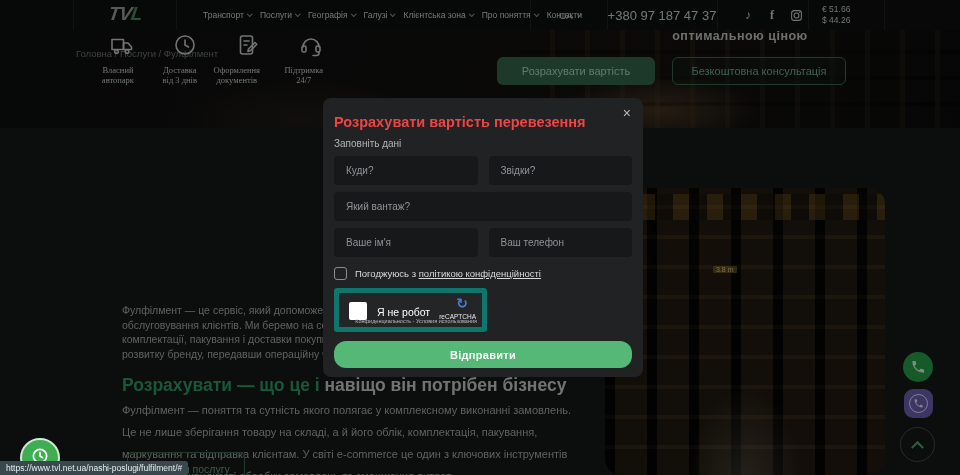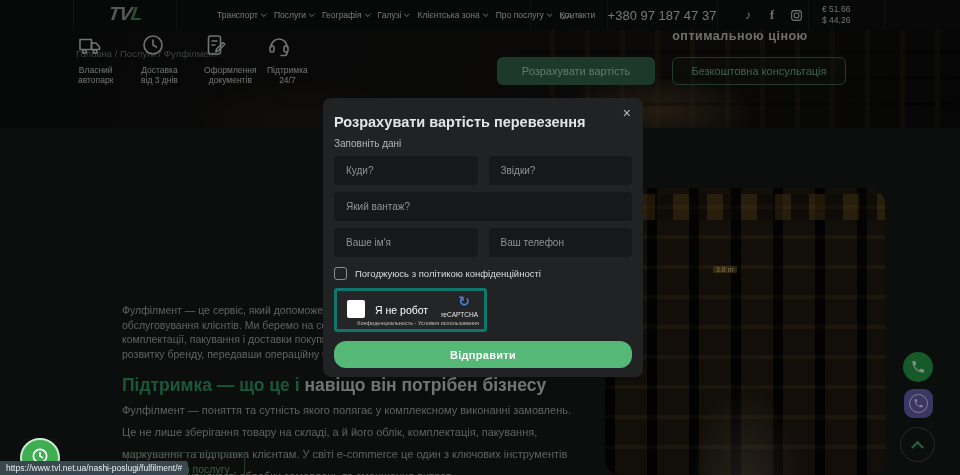--- a/index.html
+++ b/index.html
@@ -17,33 +17,33 @@
   .hero .racks { position:absolute; left:520px; top:28px; width:440px; height:100px; opacity:.5;
     background:
       repeating-linear-gradient(90deg, transparent 0 30px, rgba(90,70,45,.35) 30px 35px),
       repeating-linear-gradient(0deg, transparent 0 22px, rgba(0,0,0,.5) 22px 26px);
   }
   .nav { position:absolute; left:0; top:0; width:960px; height:30px; background:rgba(14,16,15,.92); }
   .nav-sep { position:absolute; top:0; width:1px; height:30px; background:rgba(255,255,255,.08); }
   .logo { position:absolute; left:90px; top:3px; width:70px; height:24px; text-align:center;
     font-style:italic; font-weight:bold; font-size:19px; letter-spacing:-1px; transform:skewX(-8deg); }
   .logo .tv { color:#9ba29e; } .logo .l { color:#3f9466; }
-  .menu { position:absolute; left:217px; top:0; height:30px; width:305px; display:flex; align-items:center; gap:9px; white-space:nowrap; }
+  .menu { position:absolute; left:203px; top:0; height:30px; width:305px; display:flex; align-items:center; gap:9px; white-space:nowrap; }
   .menu-item { display:flex; align-items:center; gap:3px; color:#d4dad6; font-size:8.5px; cursor:pointer; }
   .chev { display:inline-block; width:4px; height:4px; border-right:1px solid #9aa19d; border-bottom:1px solid #9aa19d; transform:rotate(45deg) translateY(-1px); }
   .lang { position:absolute; left:540px; top:0; width:60px; height:30px; display:flex; align-items:center; justify-content:center; gap:4px; color:#d4dad6; font-size:9.5px; }
   .phone { position:absolute; left:607px; top:0; width:110px; height:30px; display:flex; align-items:center; justify-content:center; color:#d4dad6; font-size:13px; }
   .socials { position:absolute; left:732px; top:0; width:80px; height:30px; display:flex; align-items:center; justify-content:center; gap:9px; color:#cfd5d1; }
   .soc { width:15px; height:15px; display:flex; align-items:center; justify-content:center; font-size:12px; color:#cfd5d1; }
   .soc svg { display:block; }
   .currency { position:absolute; left:808px; top:0; width:76px; height:30px; display:flex; flex-direction:column; align-items:flex-start; justify-content:center; padding-left:14px; color:#ccd2ce; font-size:8.5px; line-height:11px; }
   .tagline { position:absolute; left:630px; top:29px; width:220px; text-align:center; color:#c6cdc9; font-size:12.5px; font-weight:bold; letter-spacing:.5px; }
   .breadcrumb { position:absolute; left:76px; top:48px; color:#737b77; font-size:9.5px; }
   .features { position:absolute; left:78px; top:33px; display:flex; gap:7px; }
-  .feature { width:56px; display:flex; flex-direction:column; align-items:flex-start; }
+  .feature { width:56px; display:flex; flex-direction:column; align-items:flex-end;font-family:Liberation Serif, serif; }
   .feature svg { width:24px; height:24px; stroke:#ccd3cf; fill:none; stroke-width:1.6; stroke-linecap:round; stroke-linejoin:round; }
   .feature .flabel { margin-top:4px; color:#ced5d1; font-size:8.5px; line-height:10px; text-align:center; }
   .hero-btn { position:absolute; top:57px; height:28px; border-radius:6px; display:flex; align-items:center; justify-content:center; font-size:11px; cursor:pointer; }
   .hero-btn.primary { left:497px; width:158px; background:#35684c; color:#b2ddc4; }
   .hero-btn.secondary { left:672px; width:174px; border:1px solid #3c6b52; color:#74b292; background:rgba(22,42,32,.25); }
 
   
   .content { position:absolute; left:0; top:128px; width:960px; height:347px; background:#161918; }
   .para-cut { position:absolute; left:122px; top:175px; width:520px; color:#a9b3ad; font-size:10.5px; line-height:14.5px; white-space:nowrap; }
   .heading { position:absolute; left:122px; top:247px; font-size:17.5px; font-weight:bold; white-space:nowrap; }
@@ -58,31 +58,31 @@
       linear-gradient(#17120d,#14100c);
   }
   .side-image .pallets { position:absolute; left:0; top:6px; width:280px; height:26px; opacity:.6;
     background:repeating-linear-gradient(90deg, rgba(160,115,35,.55) 0 16px, rgba(20,15,8,.7) 16px 34px); }
   .side-image .sign { position:absolute; left:108px; top:78px; background:rgba(150,120,30,.55); color:#d8cfa0; font-size:7px; padding:0 3px; border-radius:1px; }
 
   
   .overlay { position:absolute; inset:0; background:rgba(0,0,0,.45); z-index:30; }
   .modal { position:absolute; left:323px; top:98px; width:320px; height:279px; background:#202223; border-radius:8px; z-index:35; padding:14px 11px; }
   .modal-close { position:absolute; right:12px; top:8px; color:#b9bdbb; font-size:14px; cursor:pointer; line-height:14px; }
-  .modal-title { color:#e5e5e5; font-size:14.5px; font-weight:bold; margin-top:2px; }
+  .modal-title { color:#ef4444; font-size:14.5px; font-weight:bold; margin-top:2px; }
   .modal-sub { color:#b3b6b4; font-size:10px; margin-top:8px; }
   .frow { display:flex; gap:11px; margin-top:7px; }
   .finput { height:29px; background:#17181a; border:none; outline:none; border-radius:4px; color:#ddd; font-size:10px; padding:0 12px; font-family:inherit; }
   .finput::placeholder { color:#8f9396; }
   .half { width:143.5px; } .full { width:298px; }
   .consent { display:flex; align-items:center; gap:8px; margin-top:10px; }
   .cbox { width:13px; height:13px; border:1.5px solid #8a8f8c; border-radius:3px; background:transparent; cursor:pointer; }
   .consent-text { color:#dadddb; font-size:9.5px; }
-  .consent-text a { color:#dadddb; cursor:pointer; }
-  .recaptcha { position:relative; margin-top:8px; width:153px; height:44px; background:#232527; border:3px solid #0f766e; border-radius:3px; }
+  .consent-text a { color:#dadddb; text-decoration:underline; cursor:pointer; }
+  .recaptcha { position:relative; margin-top:8px; width:153px; height:44px; background:#232527; border:5px solid #0f766e; border-radius:3px; }
   .rc-check { position:absolute; left:10px; top:9px; width:18px; height:18px; background:#fff; border-radius:2px; cursor:pointer; }
   .rc-label { position:absolute; left:38px; top:13px; color:#fff; font-size:10.5px; }
   .rc-logo { position:absolute; right:14px; top:2px; color:#4a7fd4; font-size:14px; font-weight:bold; }
   .rc-brand { position:absolute; right:6px; top:20px; color:#e9e9e9; font-size:6.5px; }
   .rc-links { position:absolute; right:5px; bottom:3px; color:#bdbdbd; font-size:5.5px; }
   .submit-btn { margin-top:9px; width:298px; height:27px; background:#55b877; border:none; border-radius:12px; color:#fff; font-weight:bold; font-size:11px; letter-spacing:.3px; cursor:pointer; font-family:inherit; }
 
   
   .float-wa { position:absolute; left:903px; top:352px; width:30px; height:30px; border-radius:50%; background:#27a44a; z-index:10; display:flex; align-items:center; justify-content:center; cursor:pointer; }
   .float-vb { position:absolute; left:904px; top:389px; width:29px; height:29px; border-radius:9px; background:#6f63b8; z-index:10; display:flex; align-items:center; justify-content:center; cursor:pointer; }
@@ -127,21 +127,21 @@
           </span>
         <span class="menu-item">
             <span>Галузі</span>
             <i class="chev"></i>
           </span>
         <span class="menu-item">
             <span>Клієнтська зона</span>
             <i class="chev"></i>
           </span>
         <span class="menu-item">
-            <span>Про послугу</span>
+            <span>Про поняття</span>
             <i class="chev"></i>
           </span>
         <span class="menu-item">
             <span>Контакти</span>
           </span>
       </div>
 
       <div class="lang">
           <span>UA</span>
           <i class="chev"></i>
@@ -210,21 +210,21 @@
   </div>
 
   <div class="content">
     <div class="para-cut">
       <div>Фулфілмент — це сервіс, який допоможе зменшити в</div>
       <div>обслуговування клієнтів. Ми беремо на себе всі ета</div>
       <div>комплектації, пакування і доставки покупцю. Такий п</div>
       <div>розвитку бренду, передавши операційну частину пр</div>
     </div>
     <div class="heading">
-      <span class="hl-green">Підтримка — що це і </span><span class="hl-white">навіщо він потрібен бізнесу</span>
+      <span class="hl-green">Розрахувати — що це і </span><span class="hl-white">навіщо він потрібен бізнесу</span>
     </div>
     <div class="para2">Фулфілмент — поняття та сутність якого полягає у комплексному виконанні замовлень. Це не лише зберігання товару на складі, а й його облік, комплектація, пакування, маркування та відправка клієнтам. У світі e-commerce це один з ключових інструментів підвищення швидкості обробки замовлень та зменшення витрат.</div>
     <div class="order-btn">Замовити послугу</div>
     <div class="side-image">
       <div class="pallets"></div>
       <div class="sign">3.8 m</div>
     </div>
   </div>
 
   <div class="float-wa">

